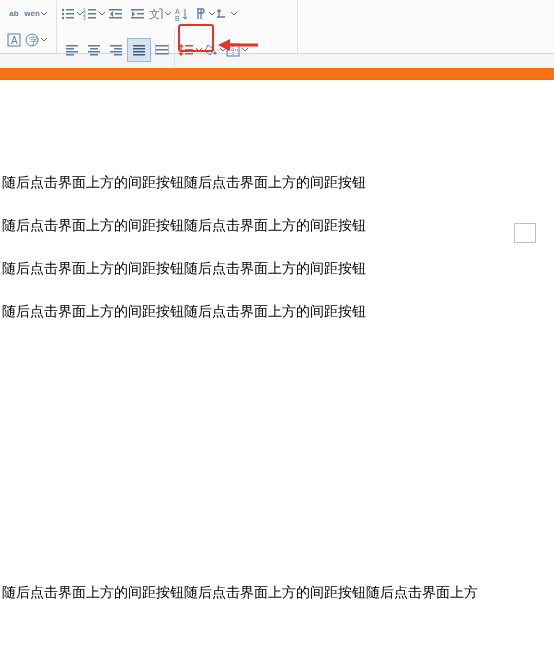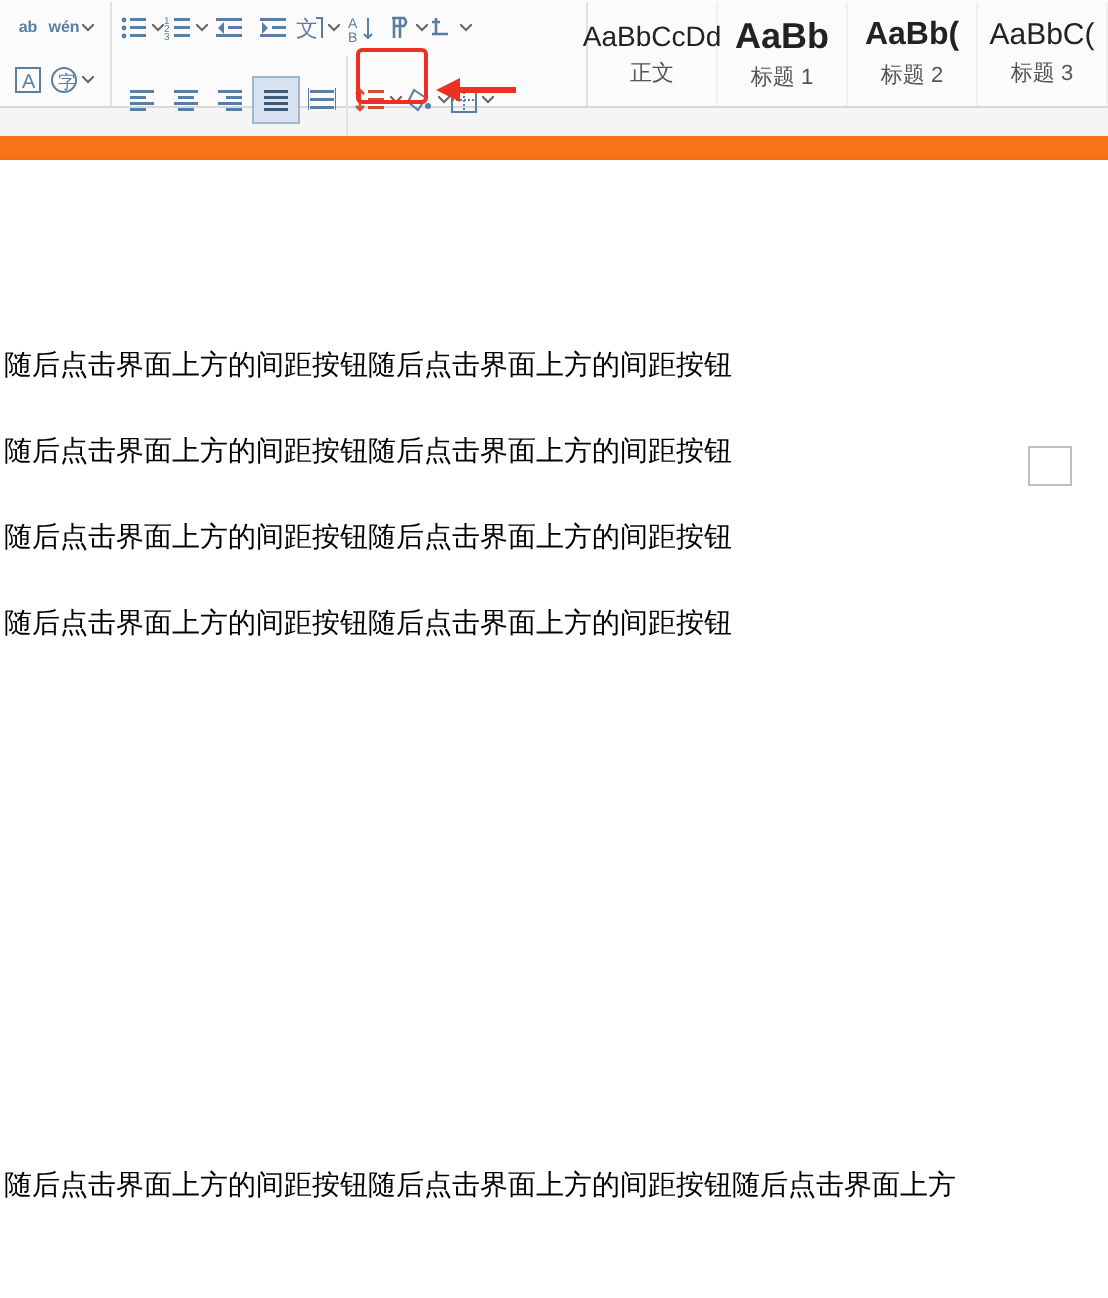--- a/index.html
+++ b/index.html
@@ -230,38 +230,20 @@
             </svg>
         <span class="dd">
               <svg width="6" height="4">
                 <path d="M0 0 L3 3 L6 0" fill="none" stroke="#666" stroke-width="1"></path>
               </svg>
             </span>
       </div>
     </div>
   </div>
 
-  <div class="styles">
-    <div class="style-cell">
-      <div class="style-preview">AaBbCcDd</div>
-      <div class="style-name">正文</div>
-    </div>
-    <div class="style-cell">
-      <div class="style-preview big">AaBb</div>
-      <div class="style-name">标题 1</div>
-    </div>
-    <div class="style-cell">
-      <div class="style-preview med">AaBb(</div>
-      <div class="style-name">标题 2</div>
-    </div>
-    <div class="style-cell">
-      <div class="style-preview sm">AaBbC(</div>
-      <div class="style-name">标题 3</div>
-    </div>
-  </div>
 </div>
 
 <div class="highlight"></div>
 
 <svg class="arrow" width="40" height="18">
   <line x1="40" y1="9" x2="10" y2="9" stroke="#ee3024" stroke-width="3"></line>
   <path d="M0 9 L12 3 L12 15 Z" fill="#ee3024"></path>
 </svg>
 
 <div class="doc-area">

